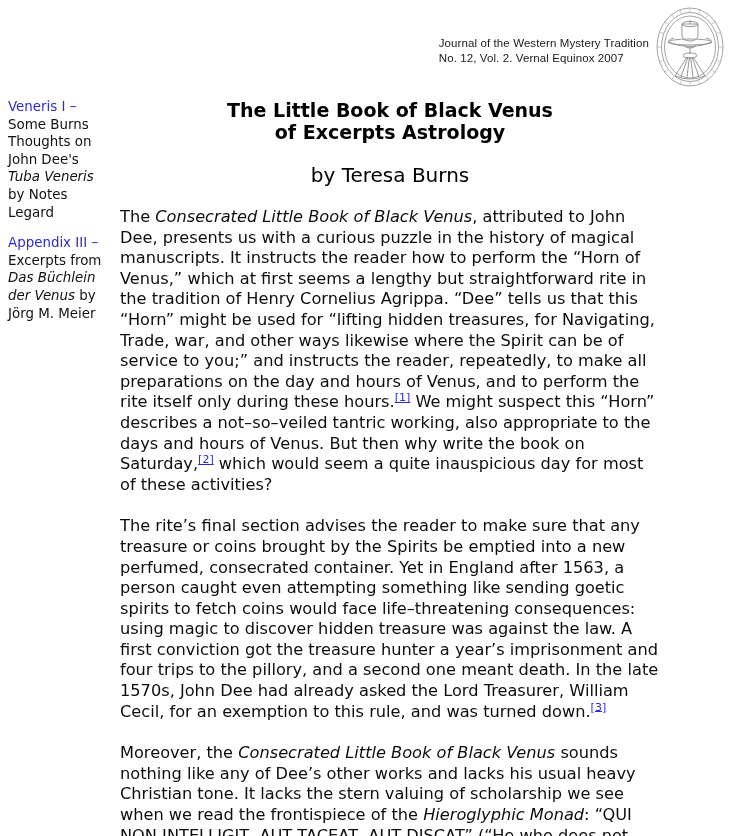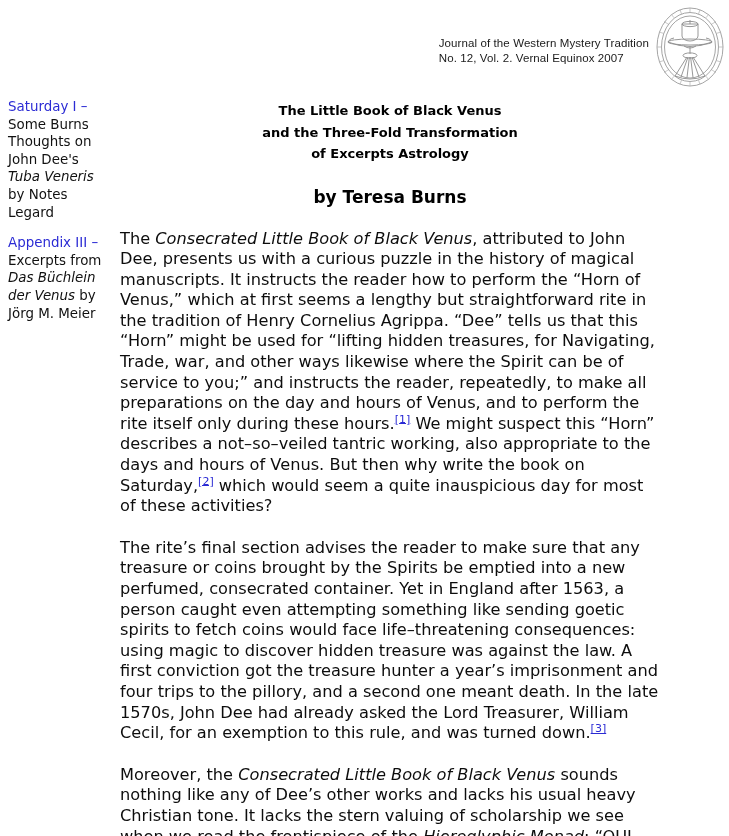--- a/index.html
+++ b/index.html
@@ -68,32 +68,32 @@
   .main {
     position: absolute;
     left: 120px;
     top: 100px;
     width: 540px;
   }
   .doc-title {
     text-align: center;
     font-family: "DejaVu Sans", sans-serif;
     font-weight: bold;
-    font-size: 13px;
+    font-size: 19px;
     line-height: 21.5px;
     color: #000000;
     margin: 0;
     padding: 0;
   }
   .doc-title .tline { display: block; white-space: nowrap; }
   .doc-author {
     text-align: center;
     font-family: "DejaVu Sans", sans-serif;
-    font-weight: bold;
-    font-size: 17px;
+    font-weight: normal;
+    font-size: 20px;
     line-height: 20px;
     margin: 22px 0 0 0;
   }
 
   .body-text {
     margin-top: 22px;
   }
   .para {
     font-family: "DejaVu Sans", sans-serif;
     font-size: 16.2px;
@@ -167,35 +167,34 @@
         <line x1="45" y1="71" x2="38" y2="51"></line>
         <line x1="51" y1="70" x2="39" y2="51"></line>
         <path d="M21 70 q15 6 30 0"></path>
       </g>
     </svg>
   </div>
 </div>
 
 <div class="sidebar">
   <div class="appendix-block">
-    <span class="appendix-head">Saturday I –</span>
+    <span class="appendix-head">Veneris I –</span>
     <span>Some Burns Thoughts on John Dee's </span><i>Tuba Veneris</i><span> by Notes Legard</span>
   </div>
 
 
   <div class="appendix-block">
     <span class="appendix-head">Appendix III –</span>
     <span>Excerpts from </span><i>Das Büchlein der Venus</i><span> by Jörg M. Meier</span>
   </div>
 </div>
 
 <div class="main">
   <h1 class="doc-title">
     <span class="tline">The Little Book of Black Venus</span>
-    <span class="tline">and the Three-Fold Transformation</span>
     <span class="tline">of Excerpts Astrology</span>
   </h1>
 
   <div class="doc-author">by Teresa Burns</div>
 
   <div class="body-text">
     <p class="para"><span>The </span><i>Consecrated Little Book of Black Venus</i><span>, attributed to John Dee, presents us with a curious puzzle in the history of magical manuscripts. It instructs the reader how to perform the “Horn of Venus,” which at first seems a lengthy but straightforward rite in the tradition of Henry Cornelius Agrippa. “Dee” tells us that this “Horn” might be used for “lifting hidden treasures, for Navigating, Trade, war, and other ways likewise where the Spirit can be of service to you;” and instructs the reader, repeatedly, to make all preparations on the day and hours of Venus, and to perform the rite itself only during these hours.</span><a class="fn" href="#">[1]</a><span> We might suspect this “Horn” describes a not–so–veiled tantric working, also appropriate to the days and hours of Venus. But then why write the book on Saturday,</span><a class="fn" href="#">[2]</a><span> which would seem a quite inauspicious day for most of these activities?</span></p>
     <p class="para"><span>The rite’s final section advises the reader to make sure that any treasure or coins brought by the Spirits be emptied into a new perfumed, consecrated container. Yet in England after 1563, a person caught even attempting something like sending goetic spirits to fetch coins would face life–threatening consequences: using magic to discover hidden treasure was against the law. A first conviction got the treasure hunter a year’s imprisonment and four trips to the pillory, and a second one meant death. In the late 1570s, John Dee had already asked the Lord Treasurer, William Cecil, for an exemption to this rule, and was turned down.</span><a class="fn" href="#">[3]</a></p>
     <p class="para"><span>Moreover, the </span><i>Consecrated Little Book of Black Venus</i><span> sounds nothing like any of Dee’s other works and lacks his usual heavy Christian tone. It lacks the stern valuing of scholarship we see when we read the frontispiece of the </span><i>Hieroglyphic Monad</i><span>: “QUI NON INTELLIGIT, AUT TACEAT, AUT DISCAT” (“He who does not understand, should either be silent or learn.") In the “Horn of Venus,” in the eight lines that follow “John Dee’s” greeting, the writer almost seems to tell us not to worry about understanding</span></p>
   </div>

